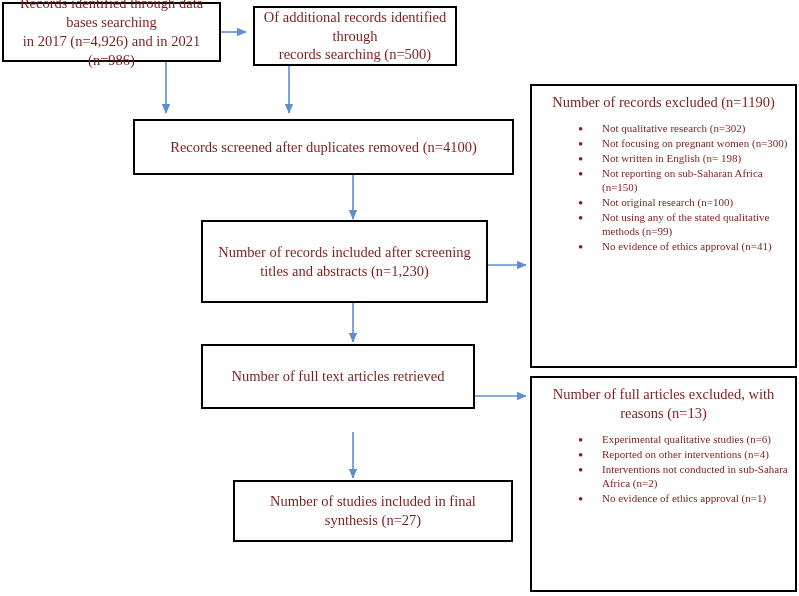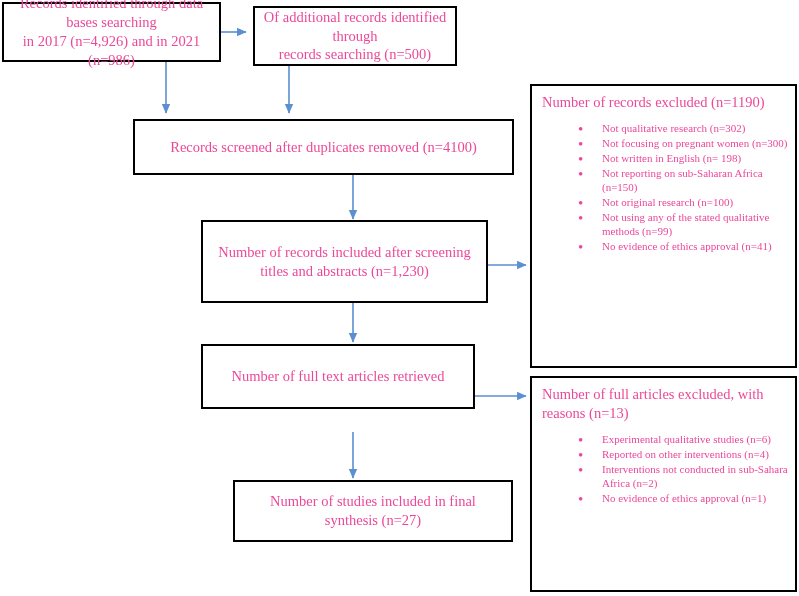--- a/index.html
+++ b/index.html
@@ -6,21 +6,21 @@
     margin: 0;
     padding: 0;
     background: #ffffff;
   }
   #canvas {
     position: relative;
     width: 799px;
     height: 596px;
     background: #ffffff;
     font-family: "Liberation Serif", "DejaVu Serif", serif;
-    color: #ec4899;
+    color: #7f1d1d;
     overflow: hidden;
   }
   .box {
     position: absolute;
     box-sizing: border-box;
     border: 2px solid #000000;
     background: #ffffff;
     display: flex;
     flex-direction: column;
     justify-content: center;
@@ -29,20 +29,21 @@
     text-align: center;
     font-size: 14.5px;
     line-height: 1.30;
     padding: 0 6px;
   }
   .excl-box {
     justify-content: flex-start;
     padding-top: 7px;
   }
   .excl-title {
+    text-align: center;
     font-size: 14.5px;
     line-height: 1.30;
     padding: 0 10px;
   }
   ul.bullets {
     margin: 9px 0 0 0;
     padding: 0 6px 0 46px;
     list-style: none;
   }
   ul.bullets li {

